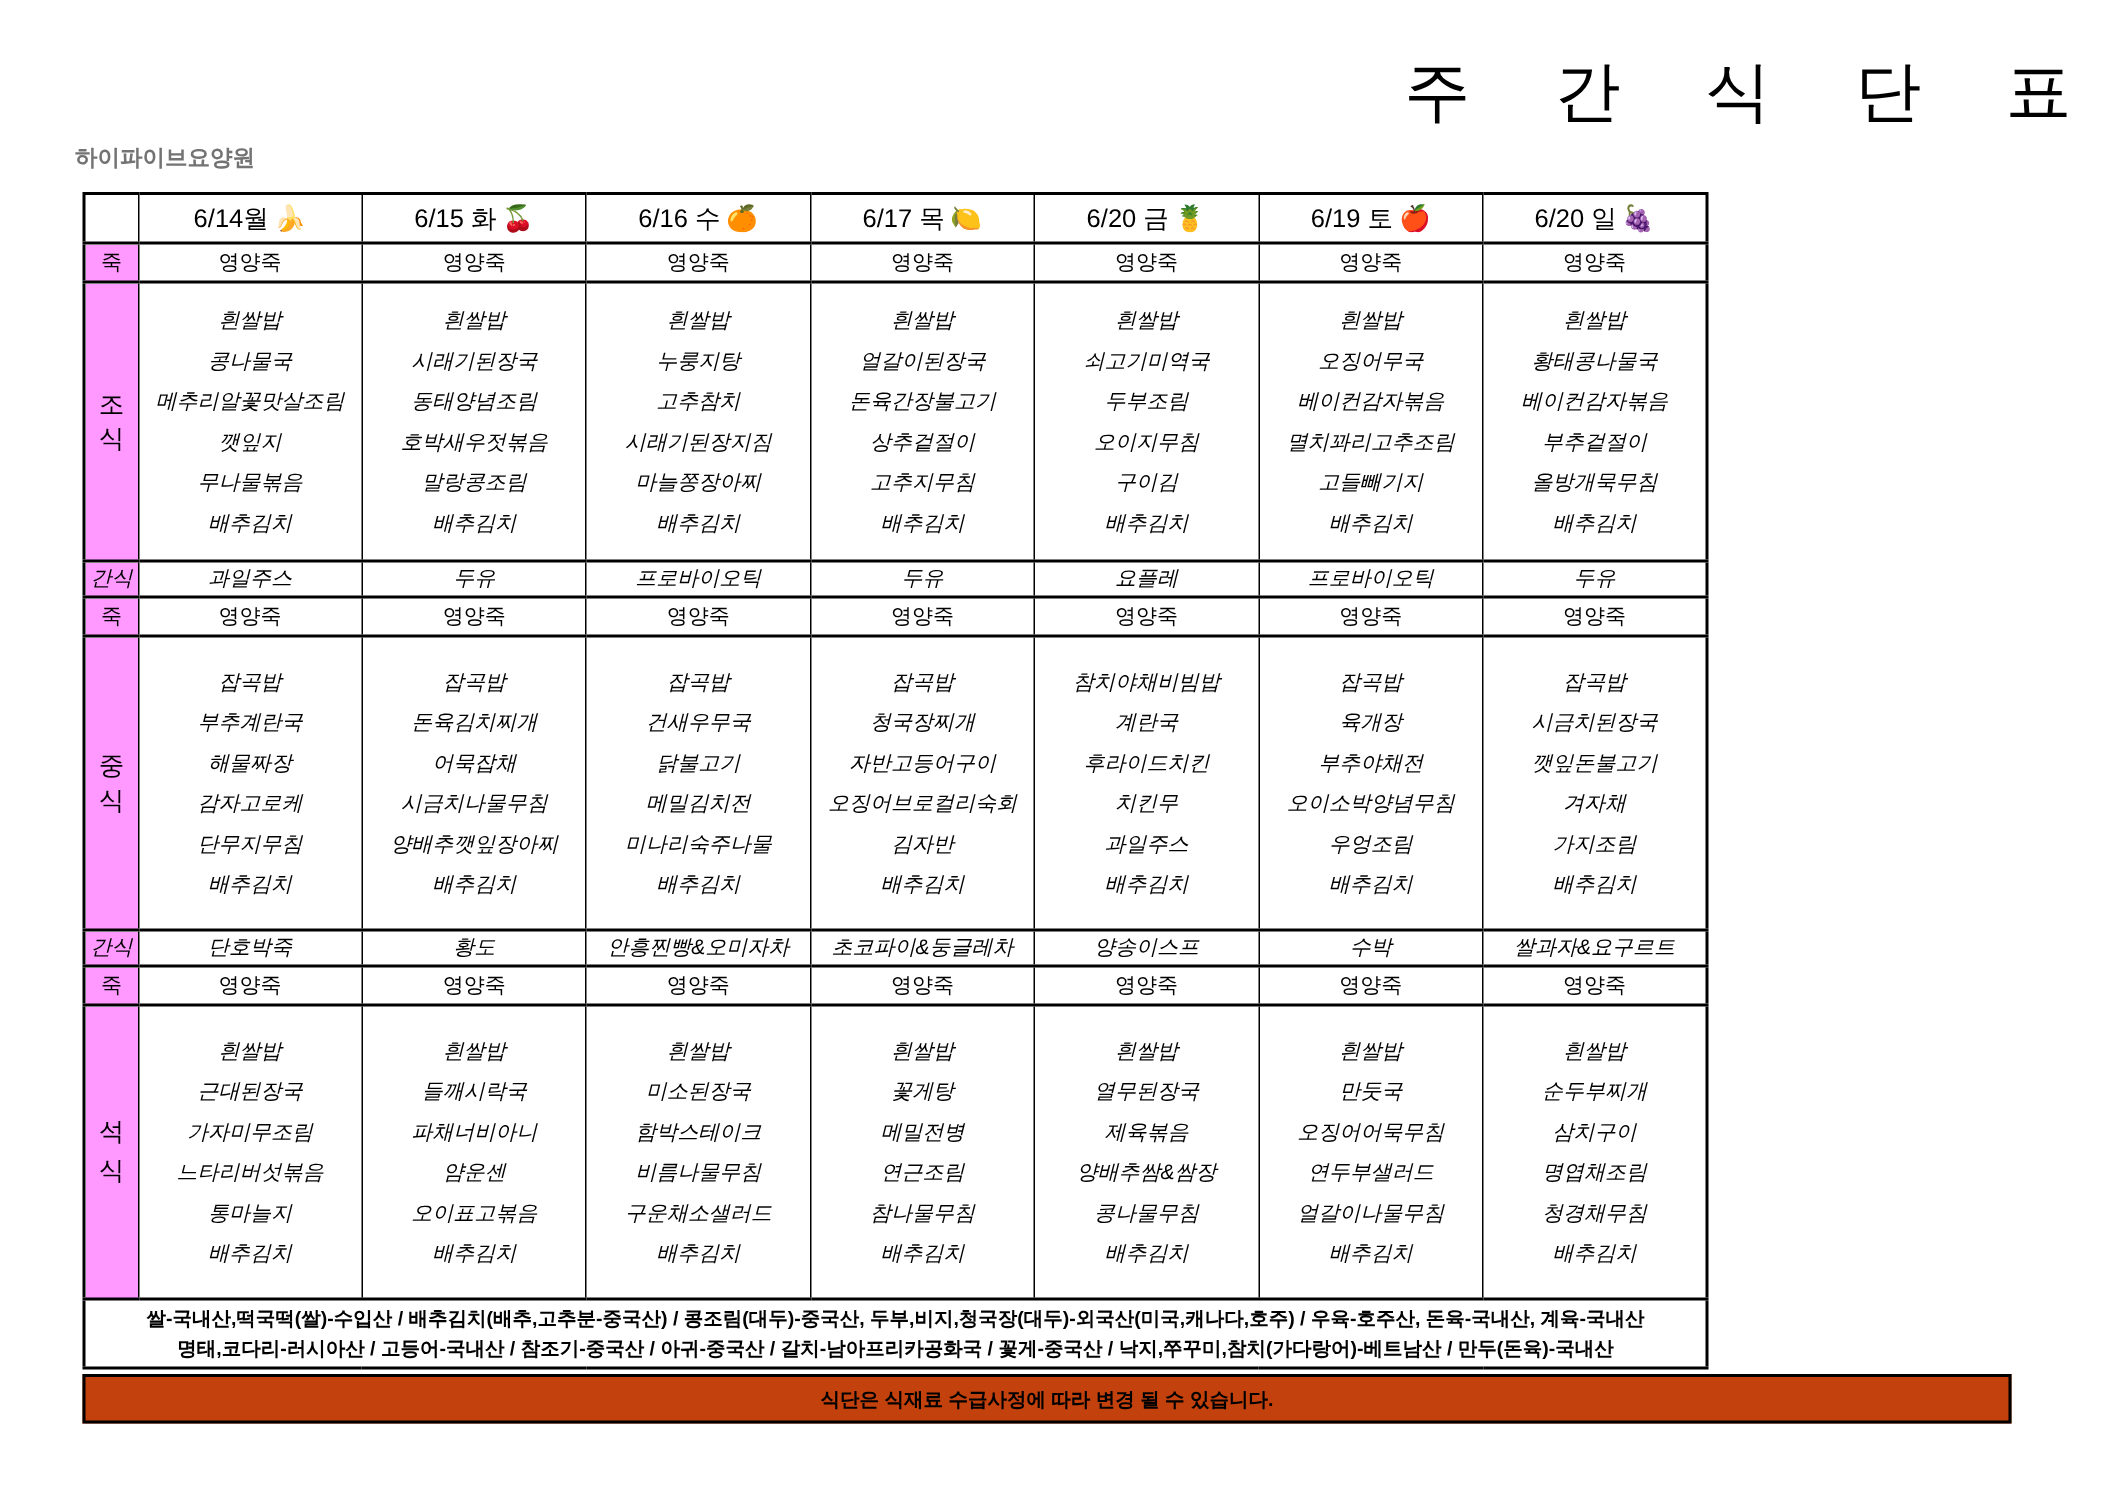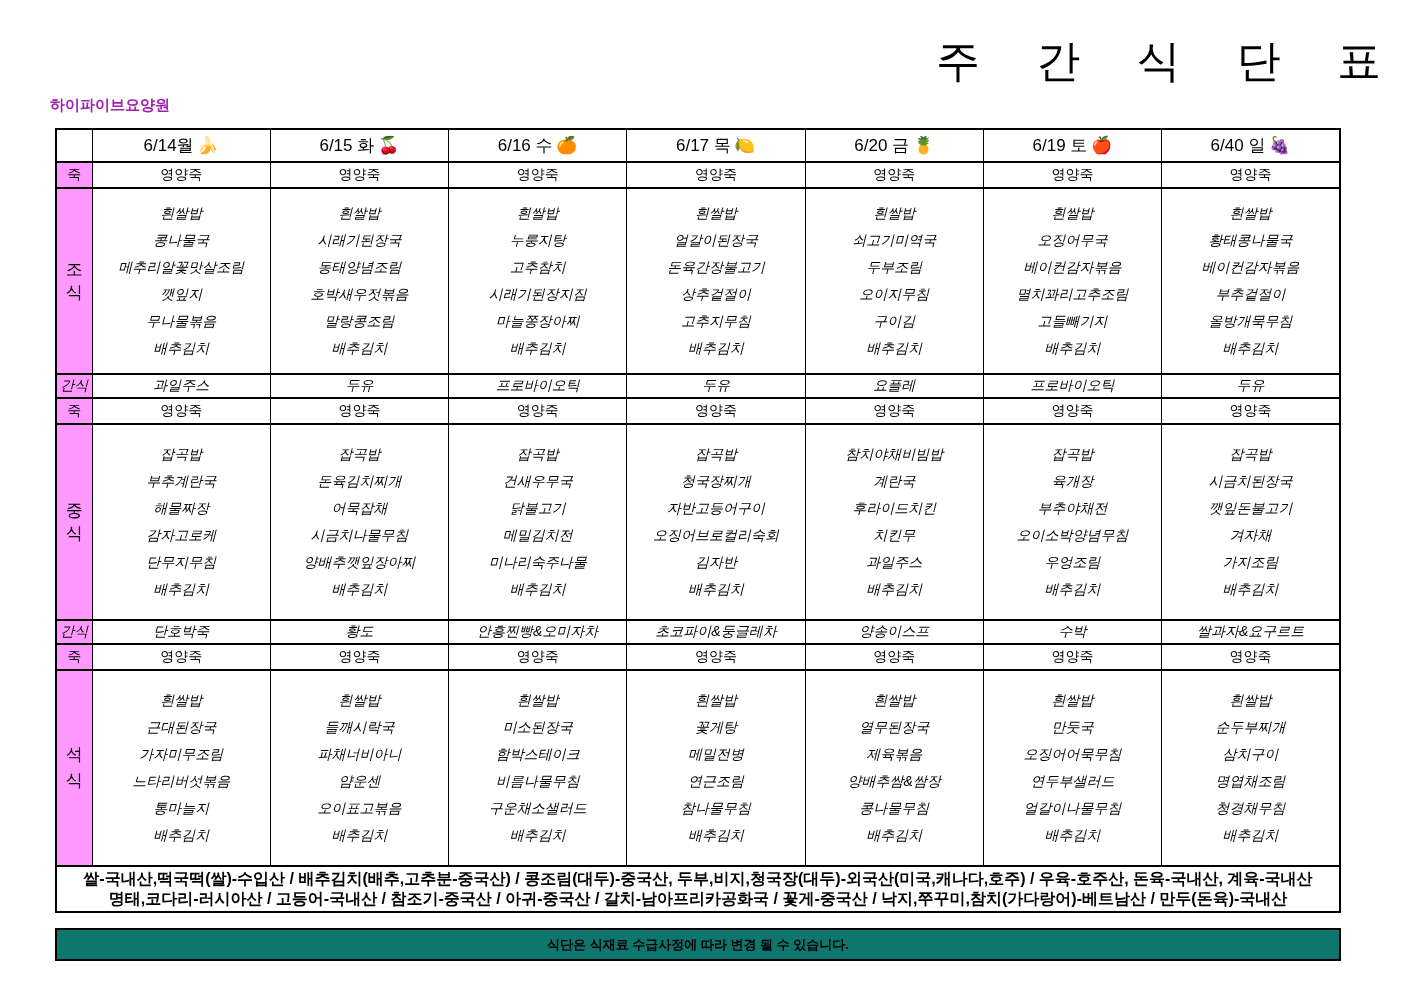--- a/index.html
+++ b/index.html
@@ -10,25 +10,25 @@
   }
   .page { position:relative; width:1403px; height:992px; overflow:hidden; }
 
   .title {
     position:absolute; top:32px; left:0; width:100%;
     text-align:right; font-size:44px; font-weight:500;
     letter-spacing:22px; white-space:nowrap;
   }
   .facility {
     position:absolute; top:96px; left:50px;
-    color:#a21caf; font-weight:bold; font-size:15px;
+    color:#737373; font-weight:bold; font-size:15px;
   }
 
   table.menu {
-    position:absolute; left:55px; top:128px; width:1286px;
+    position:absolute; left:55px; top:128px; width:1084px;
     border-collapse:collapse; table-layout:fixed;
     border:2px solid #000;
     padding-left:31px;
   }
   table.menu td {
     border:1px solid #000;
     border-top-width:2px; border-bottom-width:2px;
     text-align:center; vertical-align:middle;
     padding:0 2px; overflow:hidden;
   }
@@ -36,29 +36,29 @@
   .corner-cell { background:#ffffff; }
   .header-row td { height:31px; font-size:17px; font-weight:500; white-space:nowrap; }
   .header-row .fruit { font-size:17px; margin-left:4px; }
   .porridge-row td { height:24px; font-size:14px; }
   .snack-row td { height:22px; font-size:14px;font-style:italic; }
   .meal-row td { height:184px; }
   .meal-row.tall td { height:194px; }
   .menu-cell { font-size:14px; line-height:27px; white-space:pre-line;font-style:italic; }
   .dinner-label { white-space:pre-line; line-height:26px; }
   .origin-row td {
-    height:44px; font-size:16px; font-weight:bold; line-height:20px;
+    height:44px; font-size:13px; font-weight:bold; line-height:20px;
     border-top-width:2px;
     margin-top:28px;
   }
   .notice-bar {
     position:absolute; left:55px; top:916px; width:1282px; height:29px;
-    background:#0f766e; border:2px solid #000;
+    background:#c2410c; border:2px solid #000;
     text-align:center; line-height:29px;
-    font-size:13px; font-weight:bold;margin-top:12px;
+    font-size:13px; font-weight:bold;
   }
 </style>
 </head>
 <body>
 
 <div class="page">
 
   <div class="title">주 간 식 단 표</div>
   <div class="facility">하이파이브요양원</div>
 
@@ -76,21 +76,21 @@
 
     <tbody>
         <tr class="header-row">
       <td class="corner-cell"></td>
       <td><span>6/14월</span><span class="fruit">🍌</span></td>
       <td><span>6/15 화</span><span class="fruit">🍒</span></td>
       <td><span>6/16 수</span><span class="fruit">🍊</span></td>
       <td><span>6/17 목</span><span class="fruit">🍋</span></td>
       <td><span>6/20 금</span><span class="fruit">🍍</span></td>
       <td><span>6/19 토</span><span class="fruit">🍎</span></td>
-      <td><span>6/40 일</span><span class="fruit">🍇</span></td>
+      <td><span>6/20 일</span><span class="fruit">🍇</span></td>
     </tr>
 
     <tr class="porridge-row">
       <td class="label-cell">죽</td>
       <td>영양죽</td>
       <td>영양죽</td>
       <td>영양죽</td>
       <td>영양죽</td>
       <td>영양죽</td>
       <td>영양죽</td>

